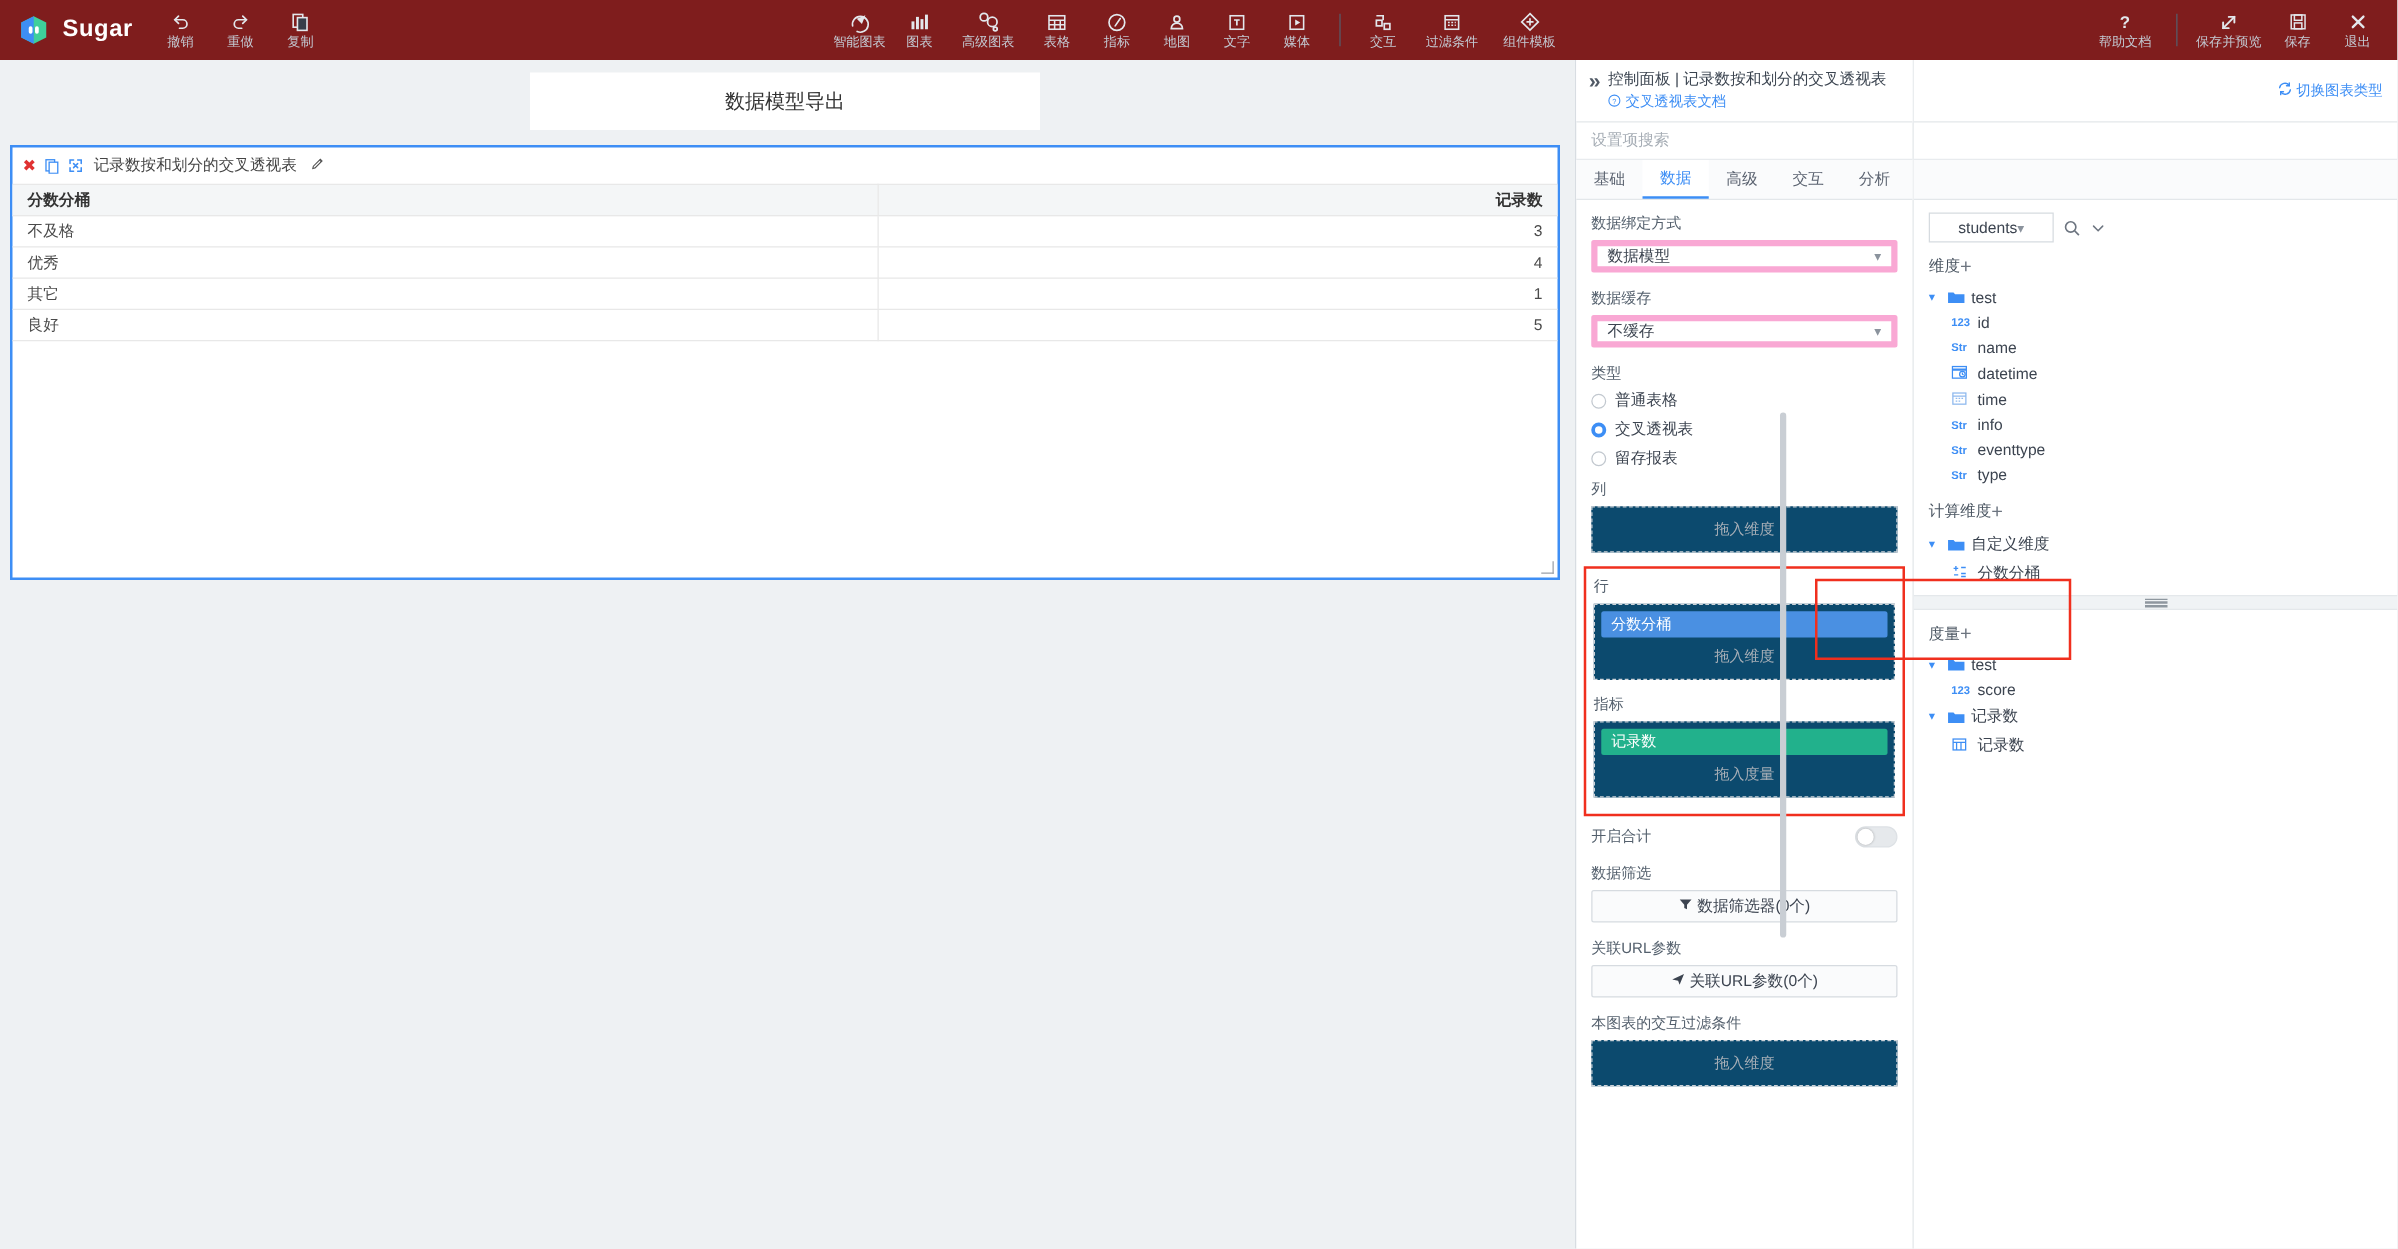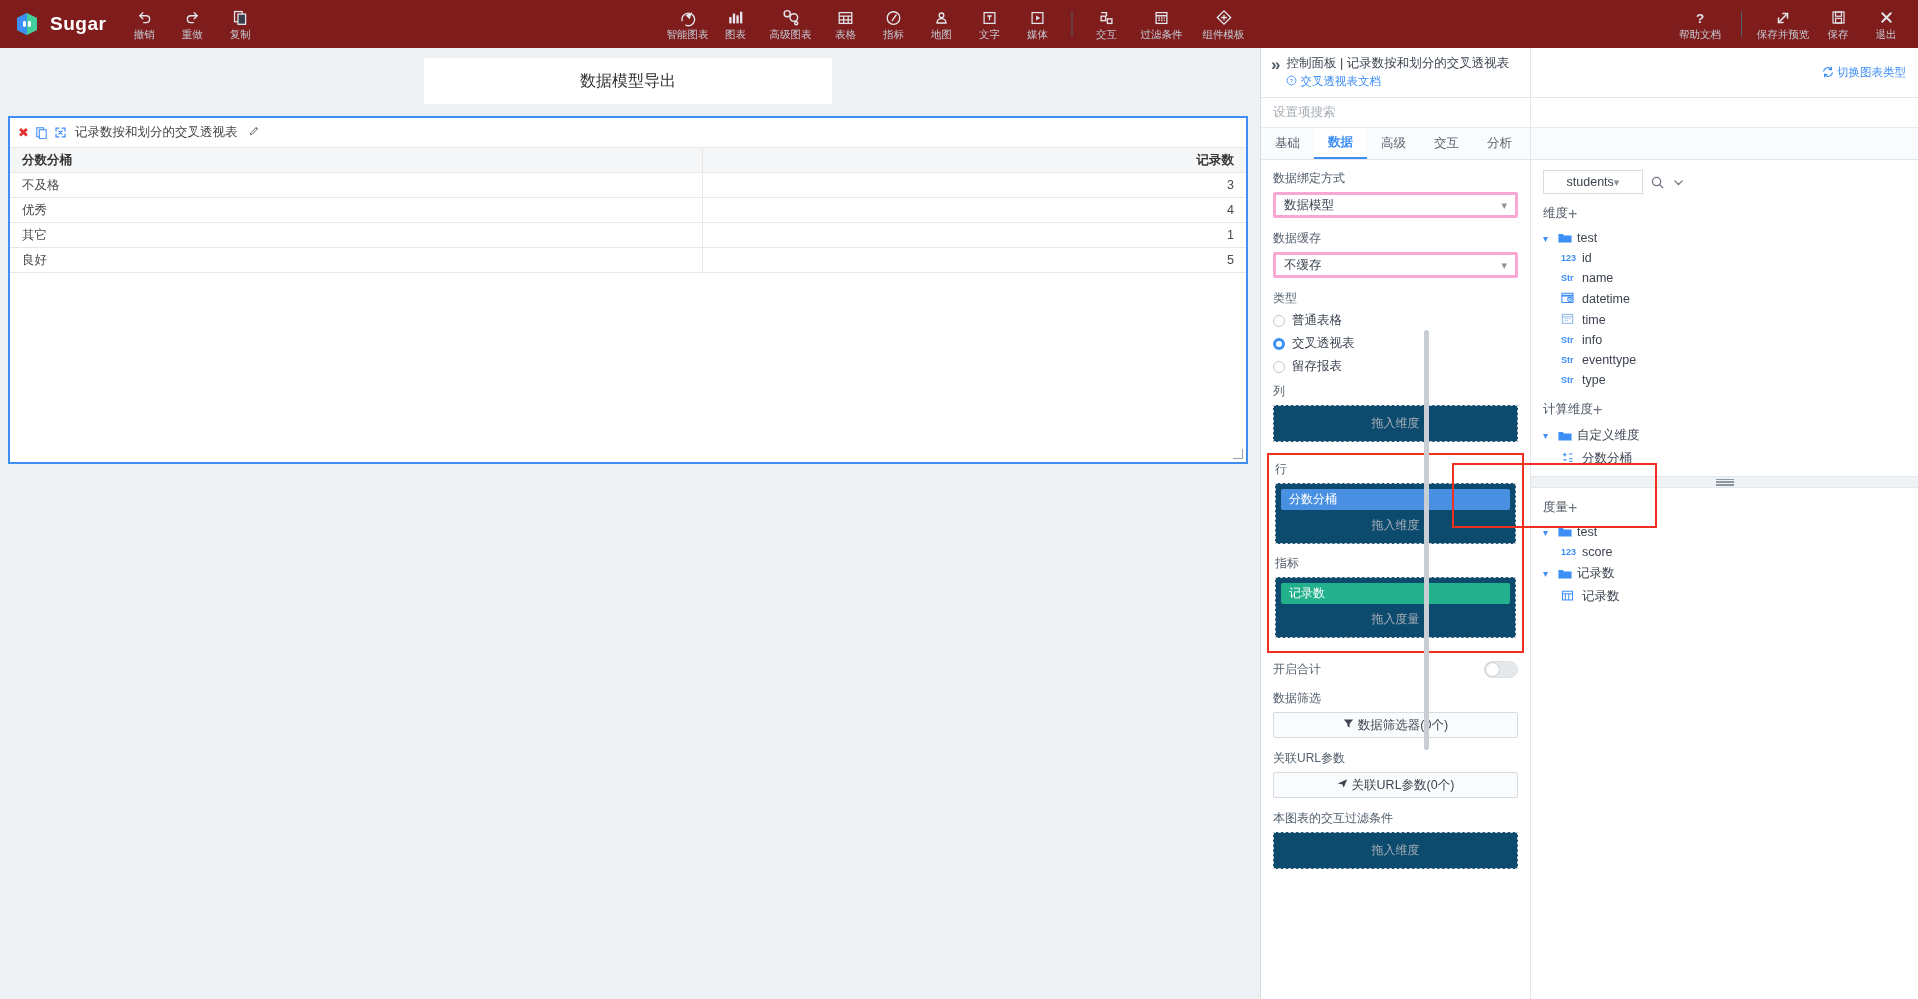--- a/index.html
+++ b/index.html
@@ -93,26 +93,26 @@
   .settings-search {
     height: 30px; border-bottom: 1px solid #e8ebee; display: flex; align-items: center;
     padding: 0 12px; font-size: 12.5px; color: #a6adb5; font-family: Liberation Serif, serif;
   }
 
   .tabs { display: flex; height: 32px; border-bottom: 1px solid #e3e7ea; background:#fafbfc; }
   .tab {
     padding: 0 14px; display: flex; align-items: center; font-size: 12.5px;
     color: #5b6370; cursor: pointer;
   }
-  .tab.active { color: #3d8ef5; background: #fff; border-bottom: 2px solid #3d8ef5; font-weight: bold; }
+  .tab.active { color: #3d8ef5; background: #fff; border-bottom: 2px solid #3d8ef5; font-weight: normal; }
 
   .form-scroll { flex: 1; overflow: hidden; padding: 10px 12px 0 12px; position: relative; }
   .fld-label { font-size: 12px; color: #54606d; margin: 0 0 5px 0; }
   .sel {
-    height: 26px; border: 3px solid #f9a8d4; border-radius: 2px; display: flex;
+    height: 26px; border: 5px solid #f9a8d4; border-radius: 2px; display: flex;
     align-items: center; padding: 0 8px; font-size: 12.5px; color: #3c4450;
     justify-content: space-between; margin-bottom: 12px; cursor: pointer; background:#fff;gap:36px;
   }
   .caret { color: #8b939d; font-size: 11px; }
 
   .radio-row { display: flex; align-items: center; gap: 7px; margin-bottom: 6px; cursor: pointer; }
   .radio {
     width: 12px; height: 12px; border-radius: 50%; border: 1px solid #c2c8cf; background: #fff;
     flex: none;
   }

